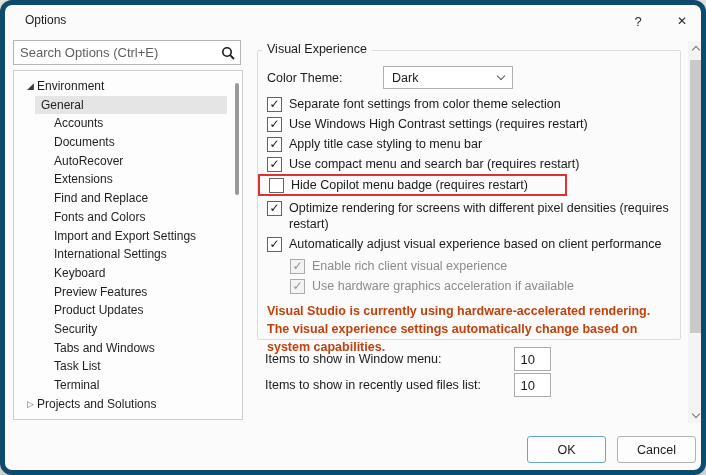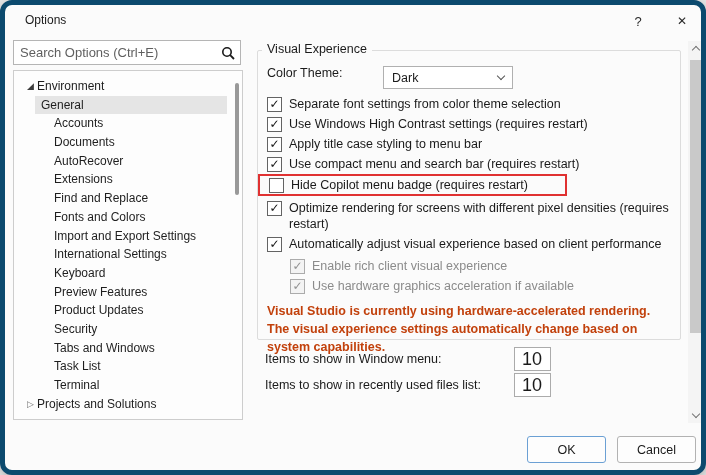--- a/index.html
+++ b/index.html
@@ -27,21 +27,21 @@
   .tglyph.collapsed{ color:#6f6f6f; font-size:9px; }
   .lvl1{ padding-left:40px; }
   .lvl1.selected{ margin-left:21px; margin-right:15px; padding-left:6px; background:#e5e5e5; }
   .tree-thumb{ position:absolute; left:221px; top:12px; width:4px; height:112px; background:#999999; border-radius:2px; }
 
   
   .groupbox{ position:absolute; left:252px; top:45px; width:424px; height:290px; border:1px solid #dcdcdc; border-radius:2px; }
   .group-label{ position:absolute; left:257px; top:37px; background:#fbfbfb; padding:0 5px; font-size:12.5px; color:#1b1b1b; }
   .group-content{ position:absolute; left:252px; top:45px; width:424px; }
 
-  .theme-row{ margin:16px 0 0 10px; display:flex; }
+  .theme-row{ margin:16px 0 0 10px; display:flex; align-items:center; }
   .theme-label{ width:116px; font-size:12.5px; color:#1a1a1a; }
   .dropdown{ width:130px; height:23px; background:#ffffff; border:1px solid #b0b0b0; display:flex; align-items:center; justify-content:space-between; padding:0 8px; font-size:12.5px; color:#1a1a1a; cursor:default; }
   .chev{ width:6px; height:6px; border-left:1.5px solid #565656; border-bottom:1.5px solid #565656; display:inline-block; }
   .chev.down{ transform:rotate(-45deg); margin-top:-3px; }
   .chev.up{ transform:rotate(135deg); margin-top:3px; }
 
   .cbrow{ display:flex; align-items:flex-start; margin:4px 0 0 10px; font-size:12.5px; color:#1a1a1a; line-height:16px; }
   #cb-list > .cbrow:first-child{ margin-top:7px; }
   .cbbox{ width:15px; height:15px; border:1px solid #636363; background:#ffffff; margin-right:7px; flex-shrink:0; display:flex; align-items:center; justify-content:center; margin-top:0.5px; }
   .cbcheck{ font-size:12px; font-weight:bold; color:#111111; line-height:13px; }
@@ -50,21 +50,21 @@
   .cb-disabled .cbbox{ border-color:#ababab; background:#f3f3f3; }
   .cb-disabled .cbcheck{ color:#8f8f8f; }
   .cb-indent{ margin-left:33px; margin-top:6px; }
   .cb-indent + .cb-indent{ margin-top:4px; }
   .red-box{ margin:2px 0 0 1px; border:2px solid #e03131; padding:1px 0 1px 9px; width:309px; }
   .red-box .cbrow{ margin:0; }
   .status-text{ margin:8px 0 0 10px; width:406px; font-size:12.5px; line-height:18px; color:#c2410c;font-weight:bold; }
 
   
   .field-label{ position:absolute; left:260px; font-size:12.5px; color:#1a1a1a; }
-  .num-input{ position:absolute; left:509px; width:37px; height:24px; border:1px solid #ababab; background:#ffffff; font-family:inherit; font-size:18px; color:#1a1a1a; text-align:right; padding-right:8px; outline:none; }
+  .num-input{ position:absolute; left:509px; width:37px; height:24px; border:1px solid #ababab; background:#ffffff; font-family:inherit; font-size:13px; color:#1a1a1a; text-align:right; padding-right:15px; outline:none; }
 
   
   .vscroll{ position:absolute; left:683px; top:36px; width:15px; height:382px; background:#f4f4f4; }
   .vs-btn{ position:absolute; left:0; width:15px; height:15px; display:flex; align-items:center; justify-content:center; }
   .vs-up{ top:0; } .vs-down{ bottom:0; }
   .vs-btn .chev{ border-color:#737373; }
   .vs-thumb{ position:absolute; left:2px; top:19px; width:11px; height:273px; background:#c9c9c9; }
 
   
   .btn{ position:absolute; top:431px; width:79px; height:27px; border-radius:3px; background:#fdfdfd; font-size:12.5px; color:#1a1a1a; display:flex; align-items:center; justify-content:center; cursor:default; }

